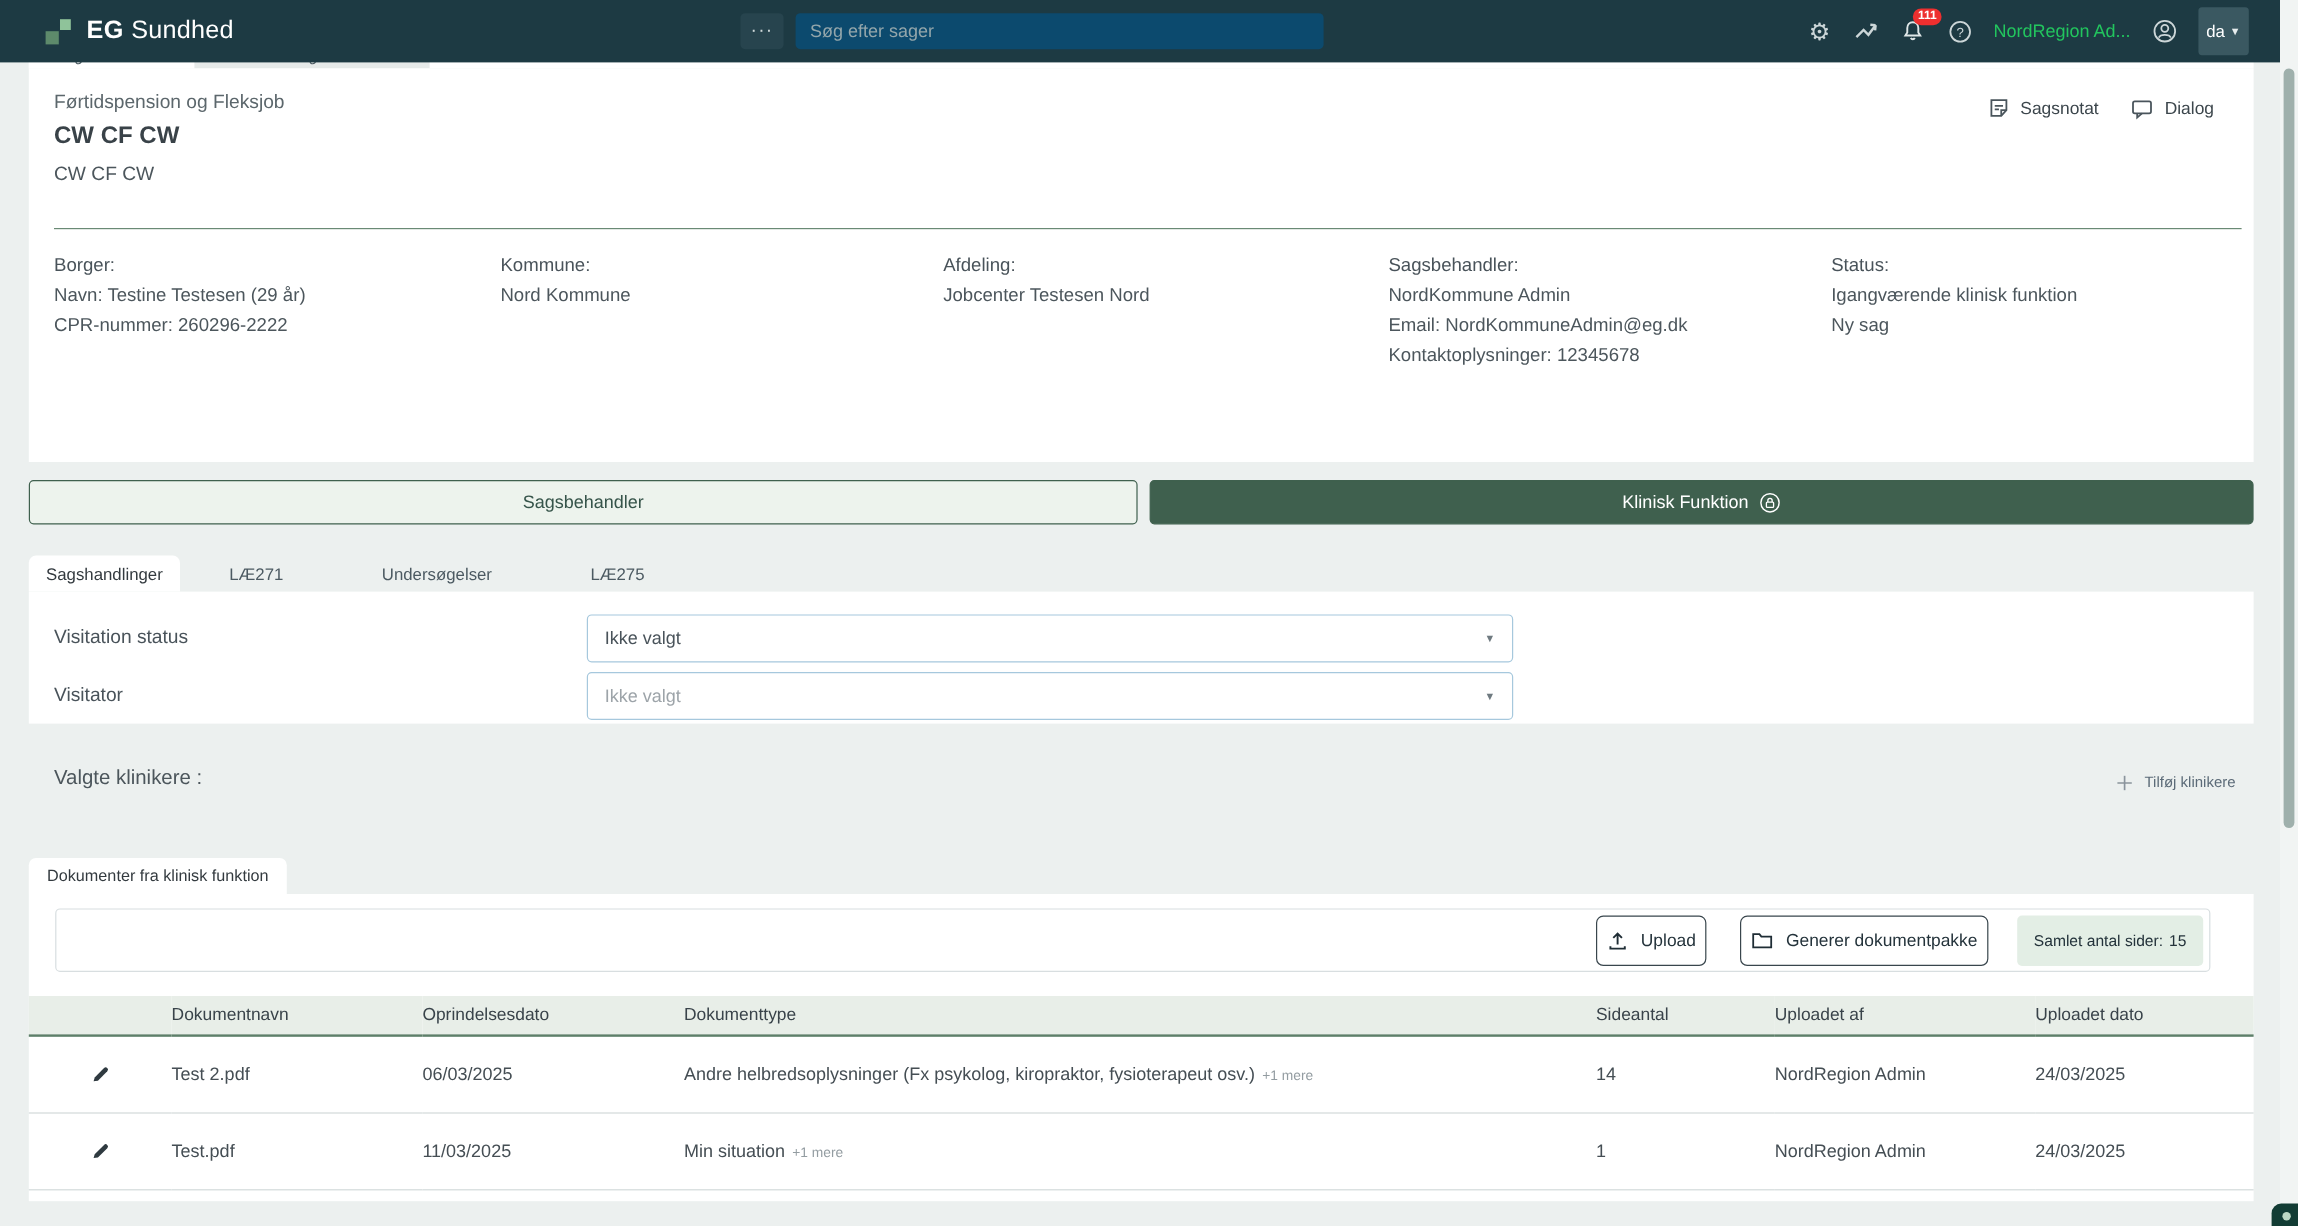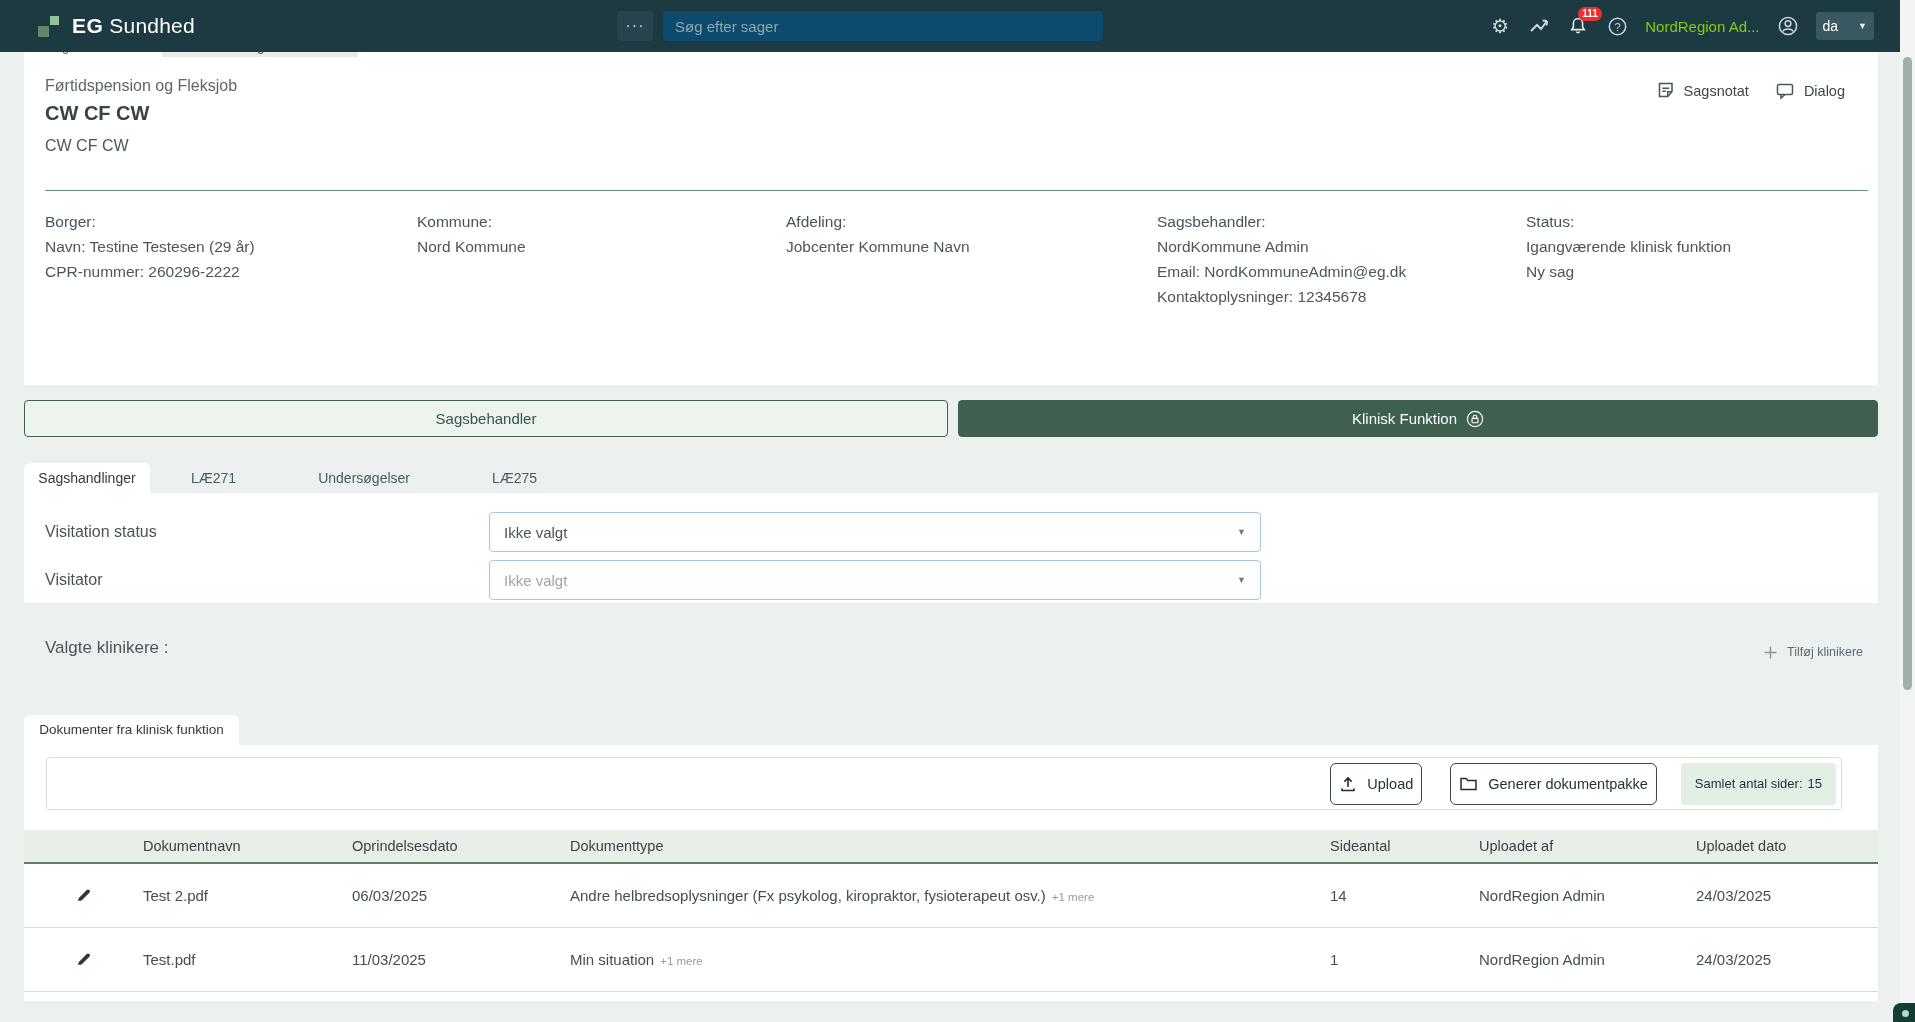--- a/index.html
+++ b/index.html
@@ -35,24 +35,24 @@
     color:#dfe7e8; font-size:15px; padding:0 12px; font-family:inherit;
   }
   .search-input::placeholder { color:#93a6ab; opacity:1; }
   .hdr-right { position:absolute; right:26px; top:0; height:52px; display:flex; align-items:center; gap:17px; }
   .hdr-ic { width:22px; height:22px; display:flex; align-items:center; justify-content:center; cursor:pointer; position:relative; }
   .gear-glyph { font-family:"DejaVu Sans", sans-serif; font-size:20px; color:#ccd6d8; line-height:1; }
   .bell-badge {
     position:absolute; left:11px; top:-8px; background:#ee2f2f; color:#fff;
     font-size:10px; font-weight:bold; border-radius:8px; padding:2px 4px; line-height:1;
   }
-  .hdr-user { color:#84cc16; font-size:15px; max-width:132px; white-space:nowrap; cursor:default; }
+  .hdr-user { color:#22c55e; font-size:15px; max-width:132px; white-space:nowrap; cursor:default; }
   .lang-btn {
     background:#3a5861; border:none; border-radius:3px; color:#fff; font-size:14px;
-    height:28px; padding:0 7px; display:flex; align-items:center; gap:20px; cursor:pointer; font-family:inherit;justify-content:flex-end;
+    height:40px; padding:0 7px; display:flex; align-items:center; gap:4px; cursor:pointer; font-family:inherit;justify-content:flex-end;
   }
   .lang-caret { font-size:9px; color:#e7edee; }
 
   
   .top-tabs {
     position:absolute; left:24px; top:23px; width:1854px; height:34px; background:#fff;
     z-index:1; display:flex;
   }
   .top-tab { height:34px; padding-top:16px; text-align:center; font-size:13px; color:#4b5a61; cursor:pointer; }
   .top-tab.act { width:138px; background:#fff; }
@@ -247,21 +247,21 @@
       <div class="info-label">Borger:</div>
       <div class="info-line">Navn: Testine Testesen (29 år)</div>
       <div class="info-line">CPR-nummer: 260296-2222</div>
     </div>
     <div>
       <div class="info-label">Kommune:</div>
       <div class="info-line">Nord Kommune</div>
     </div>
     <div>
       <div class="info-label">Afdeling:</div>
-      <div class="info-line">Jobcenter Kommune Navn</div>
+      <div class="info-line">Jobcenter Testesen Nord</div>
     </div>
     <div>
       <div class="info-label">Sagsbehandler:</div>
       <div class="info-line">NordKommune Admin</div>
       <div class="info-line">Email: NordKommuneAdmin@eg.dk</div>
       <div class="info-line">Kontaktoplysninger: 12345678</div>
     </div>
     <div>
       <div class="info-label">Status:</div>
       <div class="info-line">Igangværende klinisk funktion</div>

